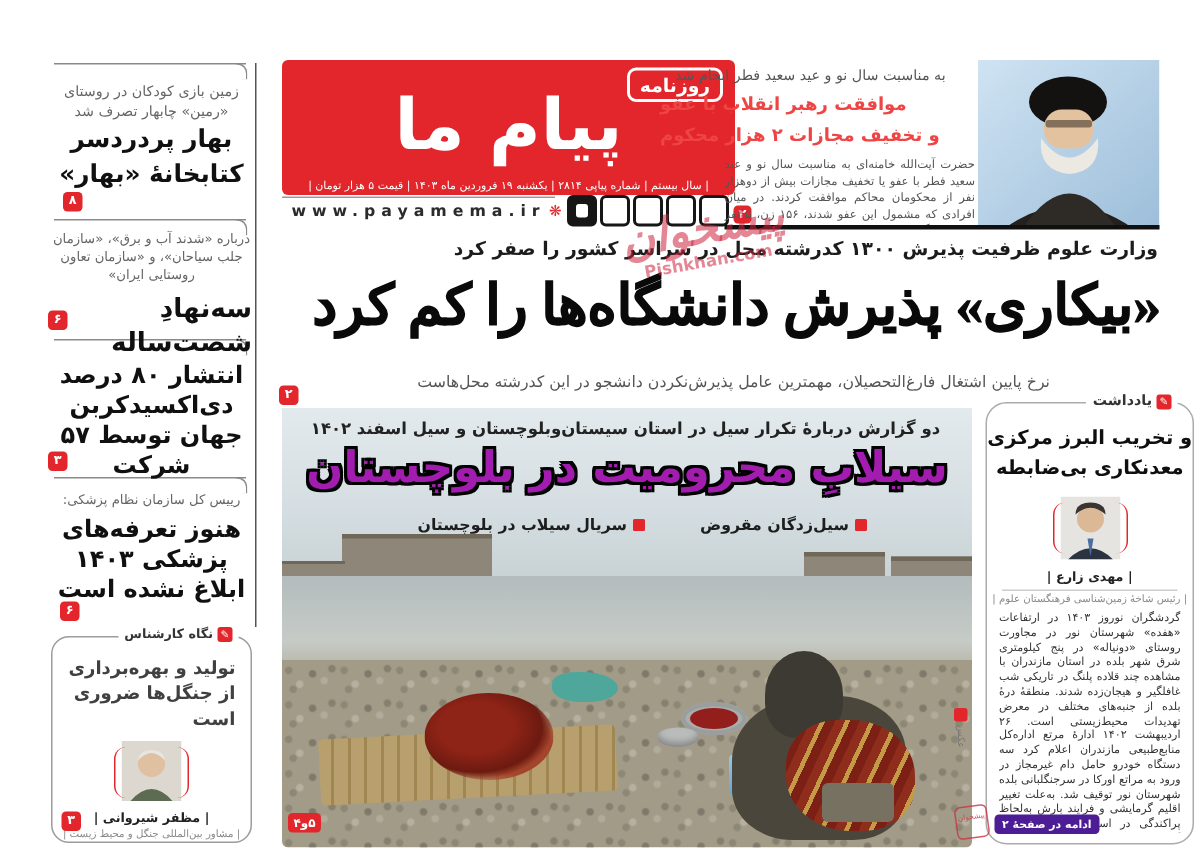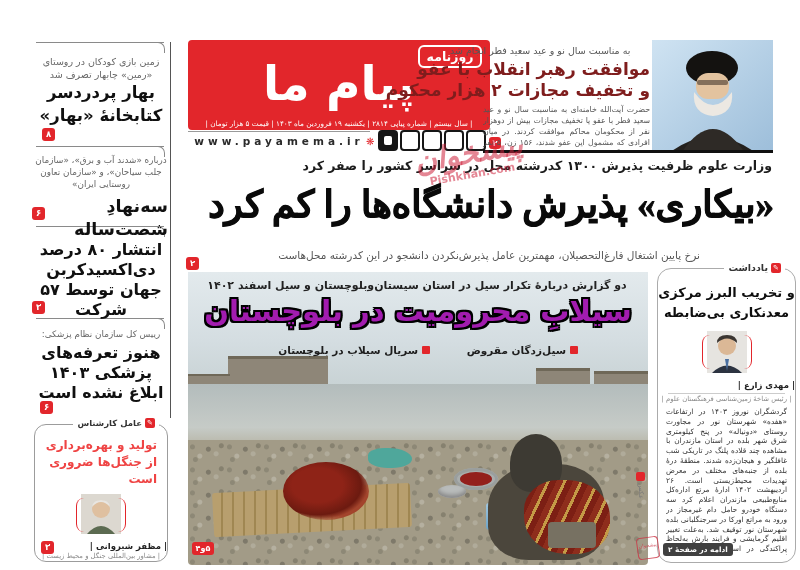--- a/index.html
+++ b/index.html
@@ -22,26 +22,26 @@
   .lc-h { font-size:16.5px; line-height:23px; font-weight:bold; color:#101010; }
   .lc-h3 { font-size:16px; line-height:20px; font-weight:bold; color:#101010; }
 
   .expert-box { position:absolute; left:34px; top:424px; width:134px; height:138px;
                 border:1px solid #9c9c9c; border-radius:12px; background:#fff; }
   .box-tag { position:absolute; top:-7px; right:8px; background:#fff; padding:0 4px;
              display:flex; align-items:center; gap:3px; font-size:8.5px; font-weight:bold; color:#333; }
   .tag-icon { width:10px; height:10px; background:#e2262b; border-radius:2px; color:#fff;
               font-size:7px; line-height:10px; text-align:center; }
   .expert-hl { margin-top:12px; padding:0 10px; font-size:12px; line-height:17px; font-weight:bold;
-               text-align:right; color:#ef4444; }
+               text-align:right; color:#404040; }
   .portrait-wrap { position:relative; width:40px; margin:6px auto 0; }
   .portrait-wrap::before, .portrait-wrap::after { content:""; position:absolute; top:4px; width:8px; height:34px; }
   .portrait-wrap::before { right:-5px; border-right:1.5px solid #e2262b; border-radius:0 8px 8px 0; }
   .portrait-wrap::after  { left:-5px;  border-left:1.5px solid #e2262b;  border-radius:8px 0 0 8px; }
-  .cap-name { font-size:8.5px; font-weight:bold; color:#222; text-align:right; margin-top:3px; }
+  .cap-name { font-size:8.5px; font-weight:bold; color:#222; text-align:center; margin-top:3px; }
   .cap-role { font-size:6.8px; color:#888; text-align:center; margin-top:1px; }
 
   
   .mast-red { position:absolute; left:188px; top:40px; width:302px; height:90px;
               background:#e2262b; border-radius:4px; }
   .mast-paper { position:absolute; top:5px; right:8px; width:64px; height:23px; border:2px solid #fff;
                 border-radius:6px; color:#fff; font-size:12.5px; font-weight:bold; text-align:center; line-height:19px; }
   .mast-logo { position:absolute; top:14px; left:0; width:100%; text-align:center; color:#fff;
                font-size:47px; font-weight:bold; letter-spacing:0; line-height:60px; }
   .mast-strip { position:absolute; bottom:2px; left:0; width:100%; text-align:center; color:#fff; font-size:7.3px; }
@@ -50,22 +50,22 @@
               direction:ltr; font-weight:bold; }
   .logo-flower { position:absolute; left:366px; top:136px; color:#e2262b; font-size:10px; }
   .sq-row { position:absolute; left:378px; top:130px; display:flex; gap:2px; direction:ltr; }
   .sq { width:20px; height:21px; border:2.5px solid #161616; border-radius:4px; background:#fff; }
   .sq.filled { background:#161616; position:relative; }
   .sq.filled::after { content:""; position:absolute; inset:4px 4px 4px 4px; background:#fff; border-radius:2px; }
 
   
   .ta-kicker { position:absolute; left:450px; top:45px; width:200px; text-align:left; font-size:9.5px; color:#555; }
   .ta-kicker span { direction:rtl; unicode-bidi:plaintext; }
-  .ta-hl { position:absolute; left:440px; top:59px; width:210px; text-align:left; font-size:17px;
-           line-height:21px; font-weight:bold; color:#7f1d1d; white-space:nowrap; }
+  .ta-hl { position:absolute; left:440px; top:59px; width:210px; text-align:left; font-size:12px;
+           line-height:21px; font-weight:bold; color:#ef4444; white-space:nowrap; }
   .ta-body { position:absolute; left:483px; top:104px; width:167px; height:46px; overflow:hidden;
              font-size:7.8px; line-height:11px; color:#555; text-align:justify; text-align-last:right; }
   .ta-photo { position:absolute; left:652px; top:40px; width:121px; height:112px; overflow:hidden; }
   .ta-rule { position:absolute; left:483px; top:150px; width:290px; height:3px; background:#101010; }
 
   
   .lead-kicker { position:absolute; left:188px; top:158px; width:584px; text-align:right;
                  font-size:12.5px; font-weight:bold; color:#1c1c1c; }
   .lead-hl { position:absolute; left:186px; top:174px; width:588px; text-align:right; font-size:37px;
              line-height:62px; font-weight:bold; color:#0a0a0a; white-space:nowrap;font-family:Liberation Serif, serif;
@@ -126,21 +126,21 @@
   .stamp { position:absolute; left:637px; top:537px; width:22px; height:22px; border:1.5px solid #cc3344;
            border-radius:4px; transform:rotate(-8deg); color:#cc3344; font-size:5px; line-height:6px;
            text-align:center; padding-top:4px; overflow:hidden; opacity:.8; z-index:8; }
 
   
   .note-box { position:absolute; left:657px; top:268px; width:139px; height:295px;
               border:1px solid #ababab; border-radius:14px; background:#fff; }
   .note-hl { margin-top:14px; text-align:center; font-size:13px; line-height:20px; font-weight:bold; color:#0f0f0f; }
   .note-body { margin:4px 8px 0; height:148px; overflow:hidden; font-size:7.4px; line-height:9.8px;
                color:#333; text-align:justify; text-align-last:right; }
-  .note-cont { position:absolute; left:5px; bottom:6px; background:#404040; color:#fff; font-size:7.3px;
+  .note-cont { position:absolute; left:5px; bottom:6px; background:#4c1d95; color:#fff; font-size:7.3px;
                font-weight:bold; padding:2px 5px; border-radius:3px; }
   .thinline { border-top:1px solid #ccc; margin:3px 10px 0; }
 </style>
 </head>
 <body>
 
 <div class="page">
 
   <div class="lc-vdiv"></div>
   <div class="rule-h" style="left:36px; top:42px; width:128px;"></div>
@@ -167,21 +167,21 @@
 
   <div class="lc-item fa" style="top:328px;">
     <div class="lc-k" style="font-size:8.8px;">رییس کل سازمان نظام پزشکی:</div>
     <div class="lc-h3" style="margin-top:2px;">هنوز تعرفه‌های پزشکی ۱۴۰۳ ابلاغ نشده است</div>
   </div>
   <span class="badge" style="left:40px; top:401px;">۶</span>
 
   <div class="expert-box">
     <div class="box-tag">
       <span class="tag-icon">✎</span>
-      <span class="fa">عامل کارشناس</span>
+      <span class="fa">نگاه کارشناس</span>
     </div>
     <div class="expert-hl fa">تولید و بهره‌برداری از جنگل‌ها ضروری است</div>
     <div class="portrait-wrap">
       <svg width="40" height="40" viewBox="0 0 40 40">
         <rect width="40" height="40" fill="#dcd8d0"></rect>
         <circle cx="20" cy="15" r="9" fill="#dfc0a0"></circle>
         <path d="M11 13 q9 -10 18 0 q-1 -7 -9 -7 q-8 0 -9 7z" fill="#e8e6e2"></path>
         <path d="M6 40 q14 -16 28 0z" fill="#5c6b51"></path>
       </svg>
     </div>

